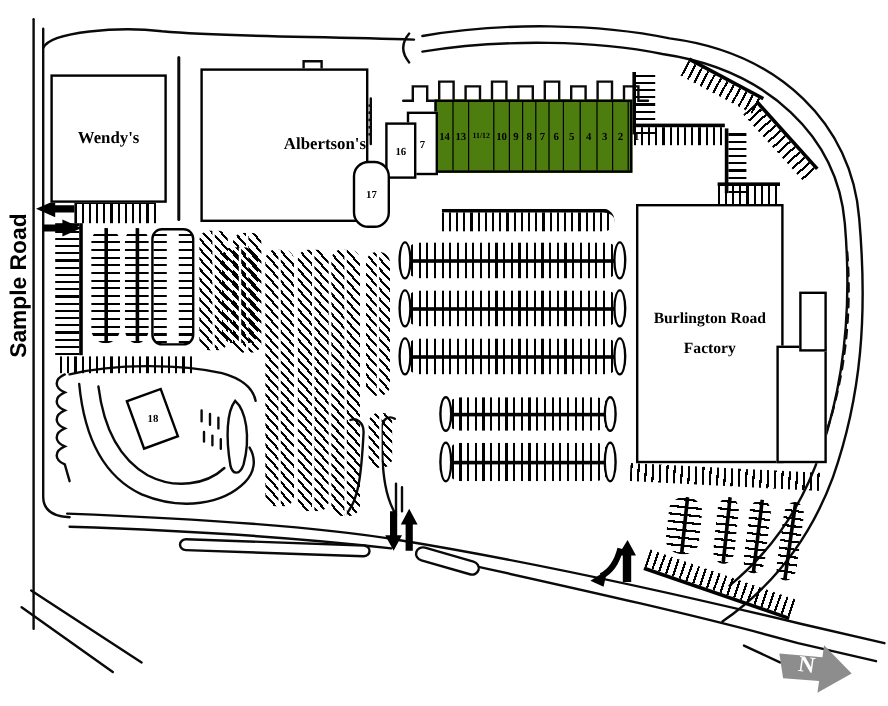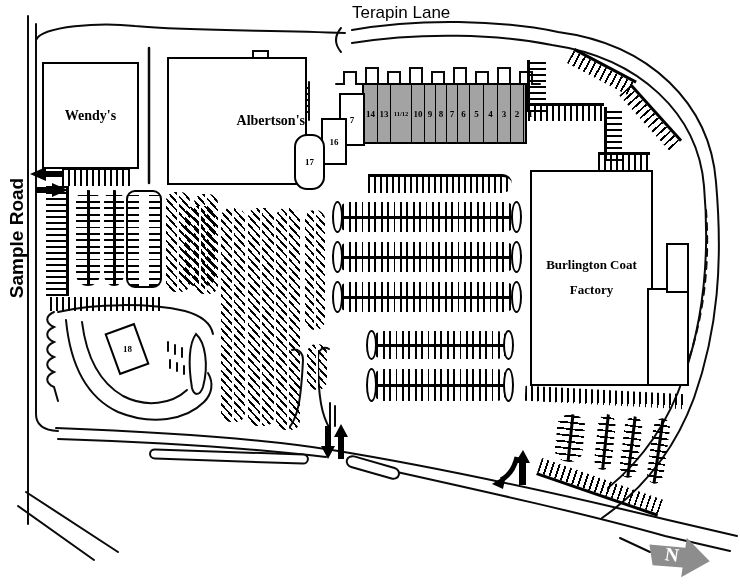--- a/index.html
+++ b/index.html
@@ -4,21 +4,21 @@
 <style>
   html,body{margin:0;padding:0;background:#fff;}
   .stage{position:relative;width:740px;height:588px;background:#fff;overflow:hidden;
          font-family:"Liberation Sans",sans-serif;color:#000;}
   svg.lines{position:absolute;left:0;top:0;z-index:1;}
   
   .b{position:absolute;z-index:3;background:#fff;border:2.5px solid #000;
      display:flex;align-items:center;justify-content:center;text-align:center;
      font-family:"Liberation Serif",serif;font-weight:bold;}
   
-  .strip{position:absolute;z-index:3;background:#a3a3a3;border:2.5px solid #000;display:flex;}
+  .strip{position:absolute;z-index:3;background:#4d7c0f;border:2.5px solid #000;display:flex;}
   .unit{flex:0 0 auto;display:flex;align-items:center;justify-content:center;
         font-family:"Liberation Serif",serif;font-weight:bold;font-size:9px;}
   .unit + .unit{border-left:1.8px solid #000;}
   
   .p{position:absolute;z-index:2;}
   .row{background:
         linear-gradient(#000,#000) 0 50%/100% 3px no-repeat,
         repeating-linear-gradient(90deg,#000 0 1.8px,transparent 1.8px 6.4px);
        border-radius:14px/50%;}
   .cap{position:absolute;top:-1px;width:11px;height:calc(100% + 2px);background:#fff;
@@ -108,33 +108,32 @@
       <polygon points="325,426 331,426 331,446 335,446 328,459 321,446 325,446"></polygon>
       <polygon points="341,424 348,437 344,437 344,459 338,459 338,437 334,437"></polygon>
       <polygon points="523,450 530,463 526,463 526,485 519,485 519,463 515,463"></polygon>
       <polygon points="492,484 506,475 503,489"></polygon>
     </g>
     <path fill="none" stroke="#000" stroke-width="5" d="M517,457 C514,469 509,476 501,480"></path>
 
     <polygon fill="#8d8d8d" points="648,549 684,547 684,537 710,557 684,577 684,567 654,569" transform="rotate(8 680 557)"></polygon>
   </svg>
 
-  <div class="rd lbl-terapin">Terapin Lane</div>
   <div class="rd lbl-sample">Sample Road</div>
   <div class="rd lbl-n">N</div>
 
   <div class="b" style="left:42px;top:62px;width:93px;height:103px;font-size:14px;">
     <span>Wendy's</span>
   </div>
   <div class="b" style="left:167px;top:57px;width:136px;height:124px;font-size:14px;justify-content:flex-end;">
     <span>Albertson's</span>
   </div>
   <div class="b" style="left:530px;top:170px;width:119px;height:212px;font-size:13px;line-height:1.9;">
     <span>
-      <span>Burlington Coat</span><br>
+      <span>Burlington Road</span><br>
       <span>Factory</span>
     </span>
   </div>
   <div class="b" style="left:647px;top:288px;width:38px;height:94px;"></div>
   <div class="b" style="left:666px;top:243px;width:19px;height:46px;"></div>
 
   <div class="strip" style="left:362px;top:83px;width:161px;height:57px;">
     <div class="unit" style="width:13px">14</div>
     <div class="unit" style="width:12px">13</div>
     <div class="unit" style="width:20px;font-size:6.5px">11/12</div>
@@ -146,21 +145,21 @@
     <div class="unit" style="width:13px">5</div>
     <div class="unit" style="width:13px">4</div>
     <div class="unit" style="width:12px">3</div>
     <div class="unit" style="width:12px">2</div>
     <div class="unit" style="width:13px">1</div>
   </div>
 
   <div class="b" style="left:339px;top:93px;width:22px;height:49px;font-size:9px;">
     <span>7</span>
     </div>
-  <div class="b" style="left:321px;top:118px;width:22px;height:43px;font-size:9px;">
+  <div class="b" style="left:321px;top:102px;width:22px;height:43px;font-size:9px;">
     <span>16</span>
     </div>
   <div class="b" style="left:294px;top:134px;width:27px;height:52px;font-size:9px;border-radius:13px;">
     <span>17</span>
     </div>
   <div class="b" style="left:111px;top:327px;width:28px;height:40px;font-size:9px;transform:rotate(-20deg);">
     <span style="transform:rotate(20deg)">18</span>
     </div>
 
   <div class="p combD" style="left:62px;top:167px;width:68px;height:16px;"></div>

